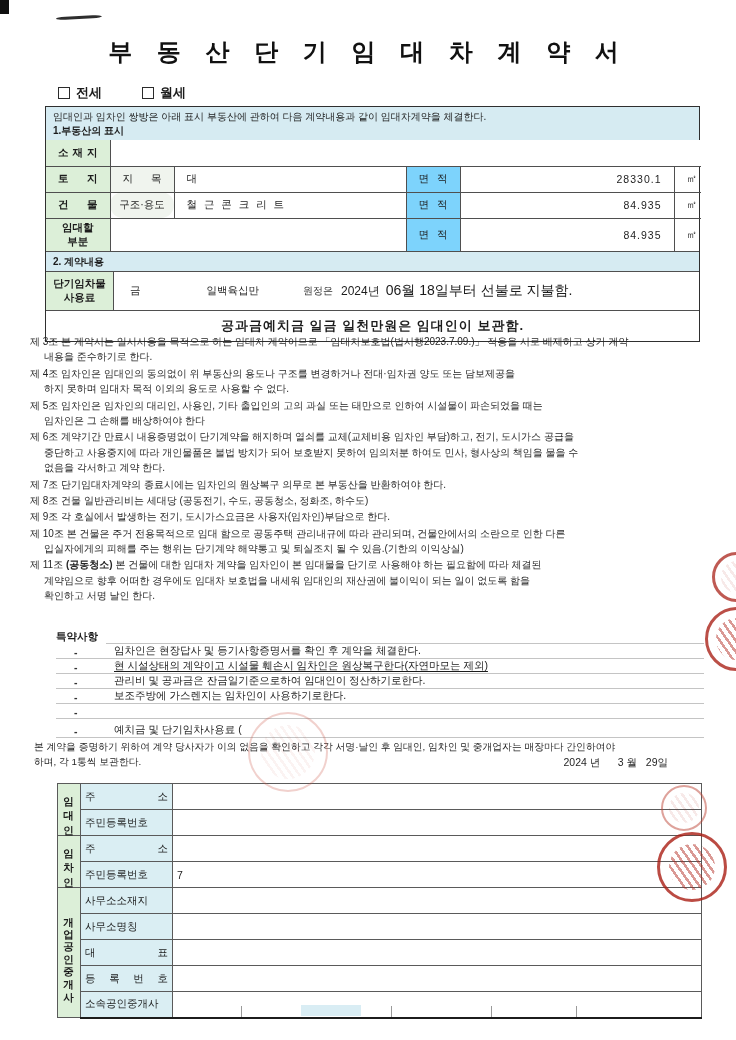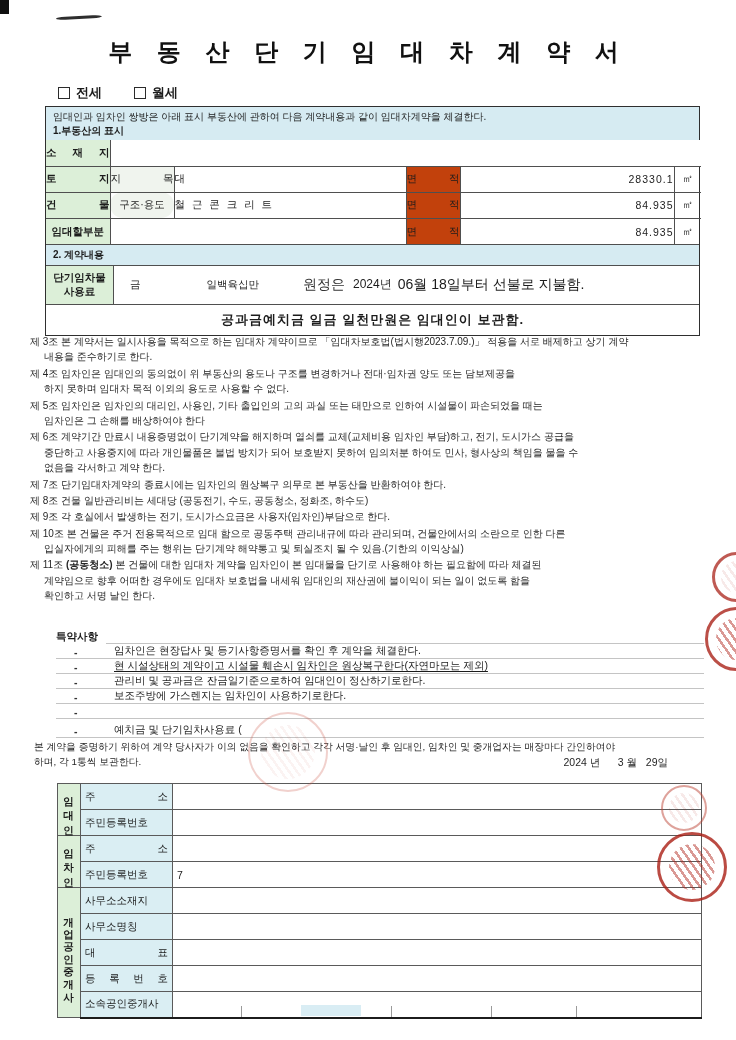--- a/index.html
+++ b/index.html
@@ -8,45 +8,45 @@
   .page { position:relative; width:736px; height:1040px; background:#ffffff; overflow:hidden; margin:0 auto; }
 
   
   .corner-artifact { position:absolute; left:0; top:0; width:9px; height:14px; background:#101010; }
   .pen-mark { position:absolute; left:56px; top:16px; width:46px; height:3px; background:#2e2e2e; border-radius:40%/100%; transform:rotate(-3deg); }
 
   
   .title { position:absolute; top:36px; left:0; width:100%; text-align:center; font-size:24px; font-weight:bold; letter-spacing:9px; color:#111; }
 
   
-  .cbrow { position:absolute; left:58px; top:84px; font-size:13px; font-weight:bold; display:flex; align-items:center; gap:10px; }
+  .cbrow { position:absolute; left:58px; top:84px; font-size:13px; font-weight:bold; display:flex; align-items:center; gap:18px; }
   .cbox { display:inline-block; width:12px; height:12px; border:1.6px solid #2b2b2b; background:#fff; margin-right:6px; vertical-align:-1px; }
   .cbitem { display:flex; align-items:center; margin-right:22px; }
 
   
   .mainblock { position:absolute; left:45px; top:106px; width:655px; border:1.6px solid #2f2f2f; }
   .cyanbox { background:#d6ebf2; padding:3px 7px 2px 7px; font-size:10px; line-height:1.42; }
   .cyanbox .b1 { font-weight:normal; }
   .cyanbox .b2 { font-weight:bold; }
   table.prop { width:100%; border-collapse:collapse; border-style:hidden; table-layout:fixed; }
-  table.prop td { border:1px solid #4f4f4f; font-size:10.5px; padding:2px 0; height:26px; }
+  table.prop td { border:1px solid #4f4f4f; font-size:10.5px; padding:2px 12px; height:26px; }
   td.glabel { background:#dcefd8; font-weight:bold; text-align-last:justify; padding:2px 10px; }
   td.glabel2 { background:#dcefd8; font-weight:bold; text-align:center; padding:2px 2px; }
   td.sublabel { background:#f0f4ee; text-align-last:justify; padding:2px 9px; }
-  td.arealabel { background:#c2410c; text-align-last:justify; padding:2px 9px; }
+  td.arealabel { background:#7dd3fc; text-align-last:justify; padding:2px 9px; }
   td.val { background:#fff; letter-spacing:2px; padding-left:12px; }
   td.num { text-align:right; letter-spacing:1px; }
   td.unit { text-align:center; padding:2px 1px; font-size:9.5px; }
   .sect2 { border-top:1px solid #4f4f4f; }
   .feerow { display:flex; border-top:1px solid #4f4f4f; min-height:39px; }
   .feelabel { width:68px; background:#dcefd8; font-weight:bold; font-size:10.5px; text-align:center; border-right:1px solid #4f4f4f; display:flex; flex-direction:column; justify-content:center; line-height:1.3; }
   .feecontent { flex:1; display:flex; align-items:center; font-size:10.5px; padding:2px 8px; }
   .fee-cur { margin-left:8px; }
   .fee-amt { margin-left:66px; }
-  .fee-won { margin-left:44px; font-size:14px; color:#333; }
+  .fee-won { margin-left:44px; font-size:10px; color:#333; }
   .fee-year { margin-left:8px; font-size:12px; }
   .fee-detail { margin-left:6px; font-size:14px; font-weight:500; }
   .deprow { border-top:1px solid #4f4f4f; min-height:31px; display:flex; align-items:center; justify-content:center; font-size:13px; font-weight:bold; letter-spacing:1px; }
 
   
   .clauses { position:absolute; left:30px; top:334px; width:678px; font-size:10px; line-height:1.54; color:#262626; }
   .clause { white-space:pre-wrap; margin:0 0 1px 0; }
   .clause .blank { border-bottom:1px solid #555; white-space:pre; }
   .clause .bold { font-weight:bold; }
 

